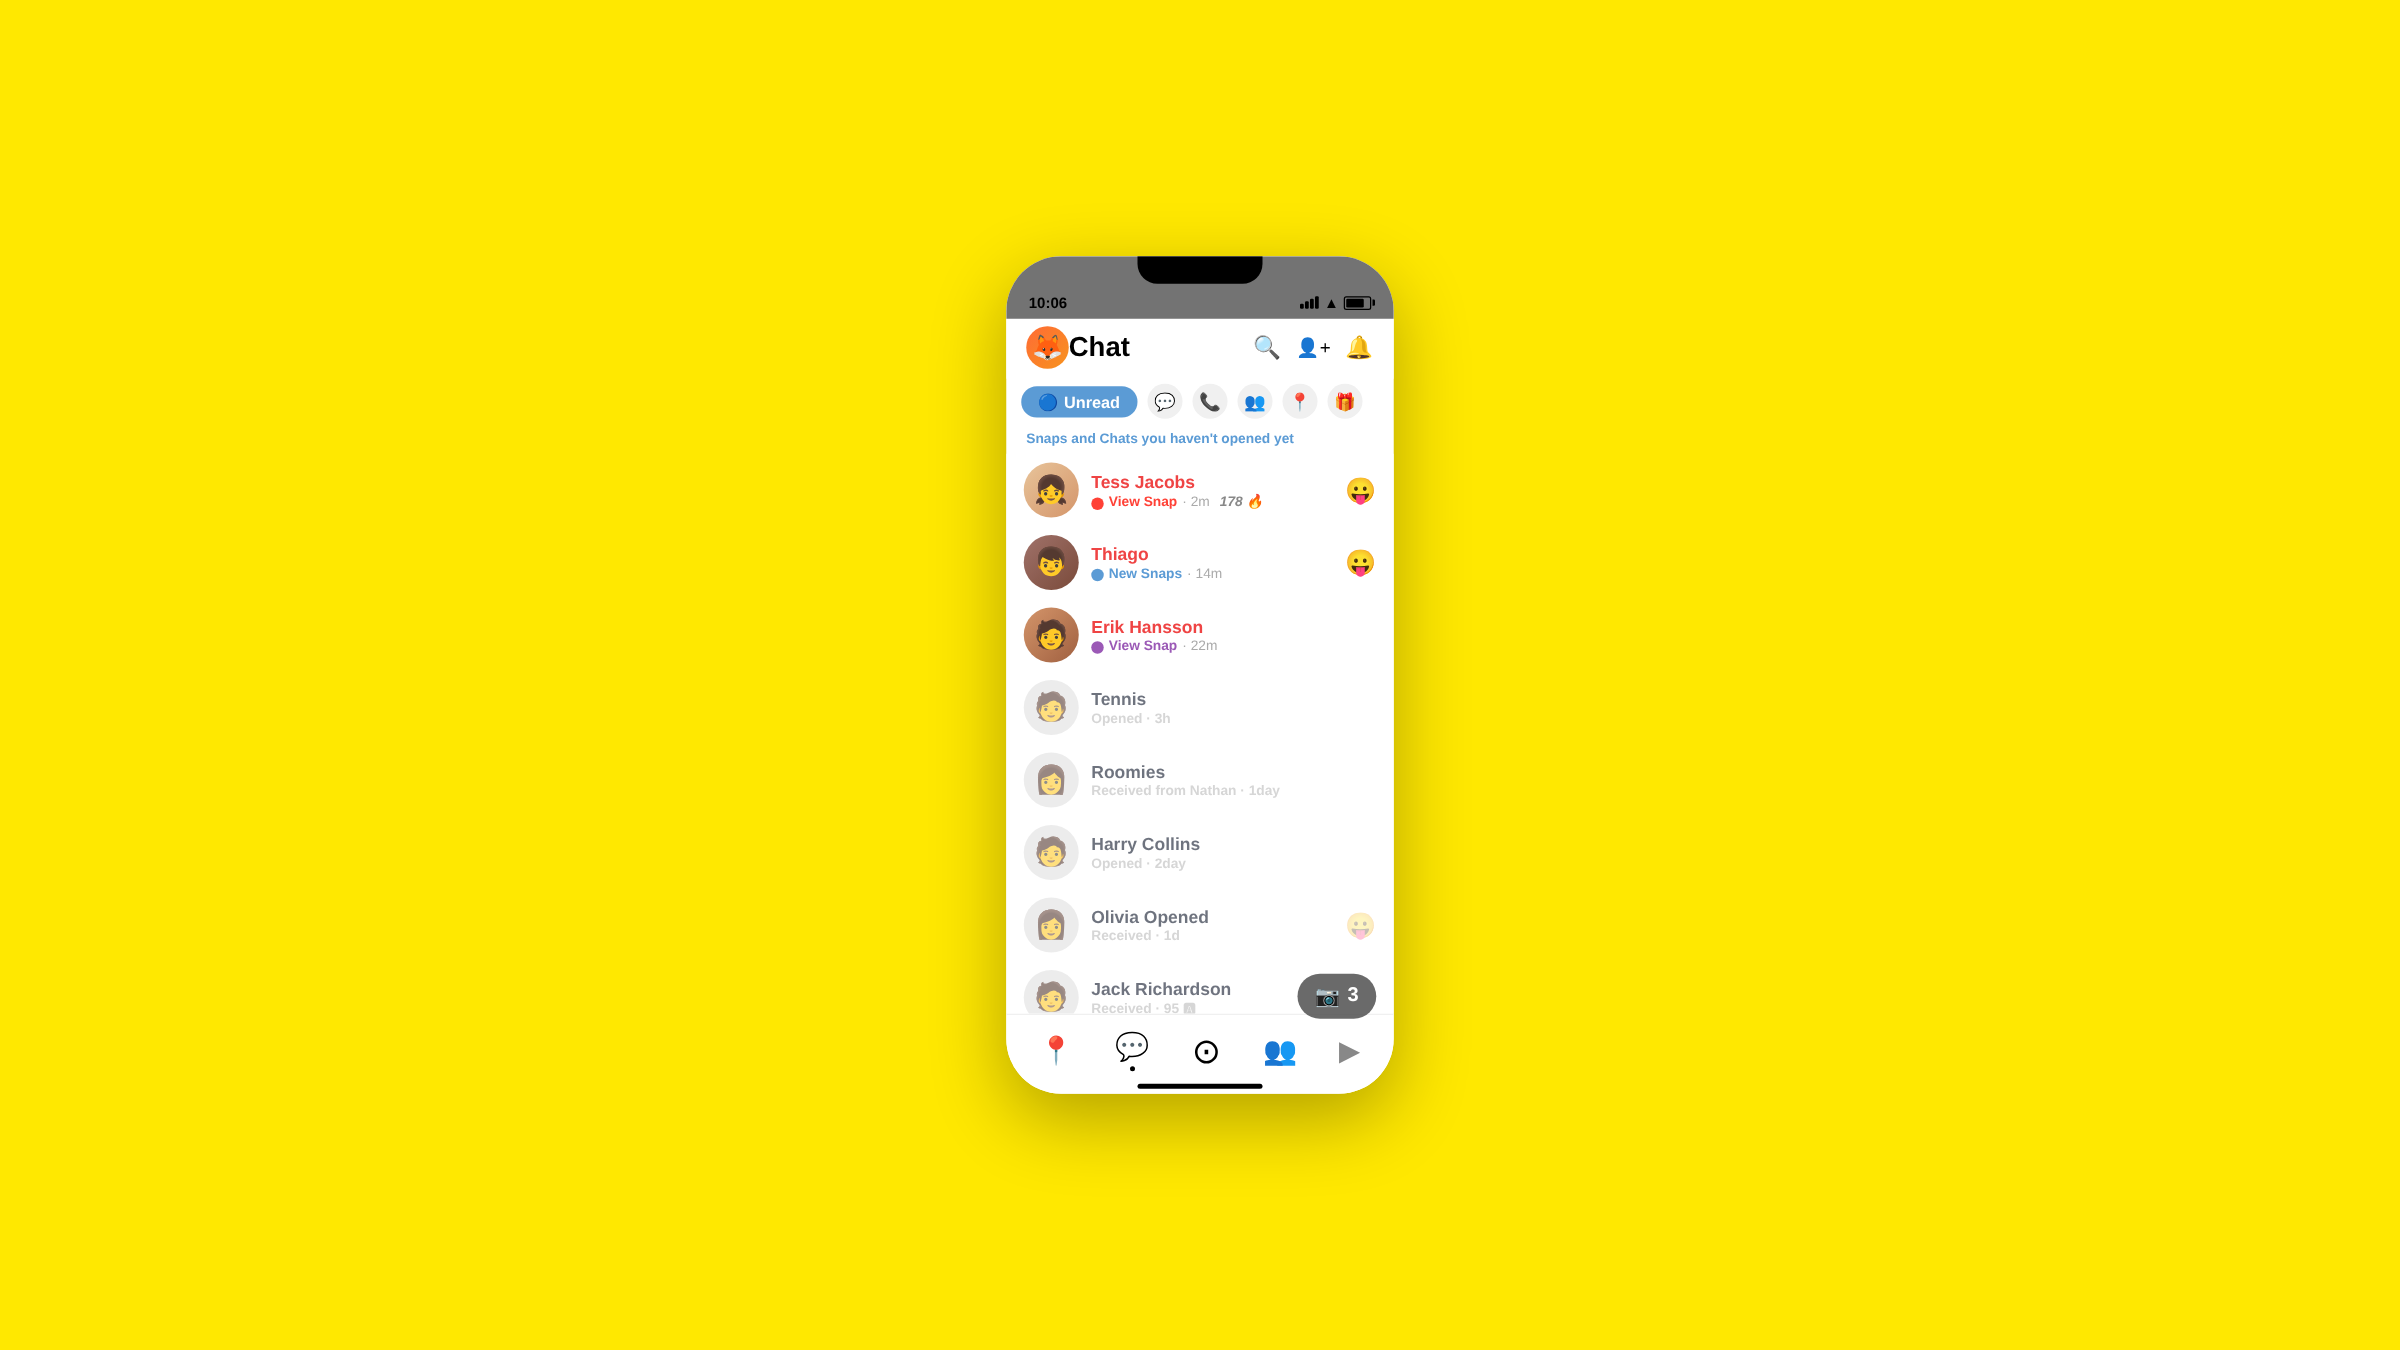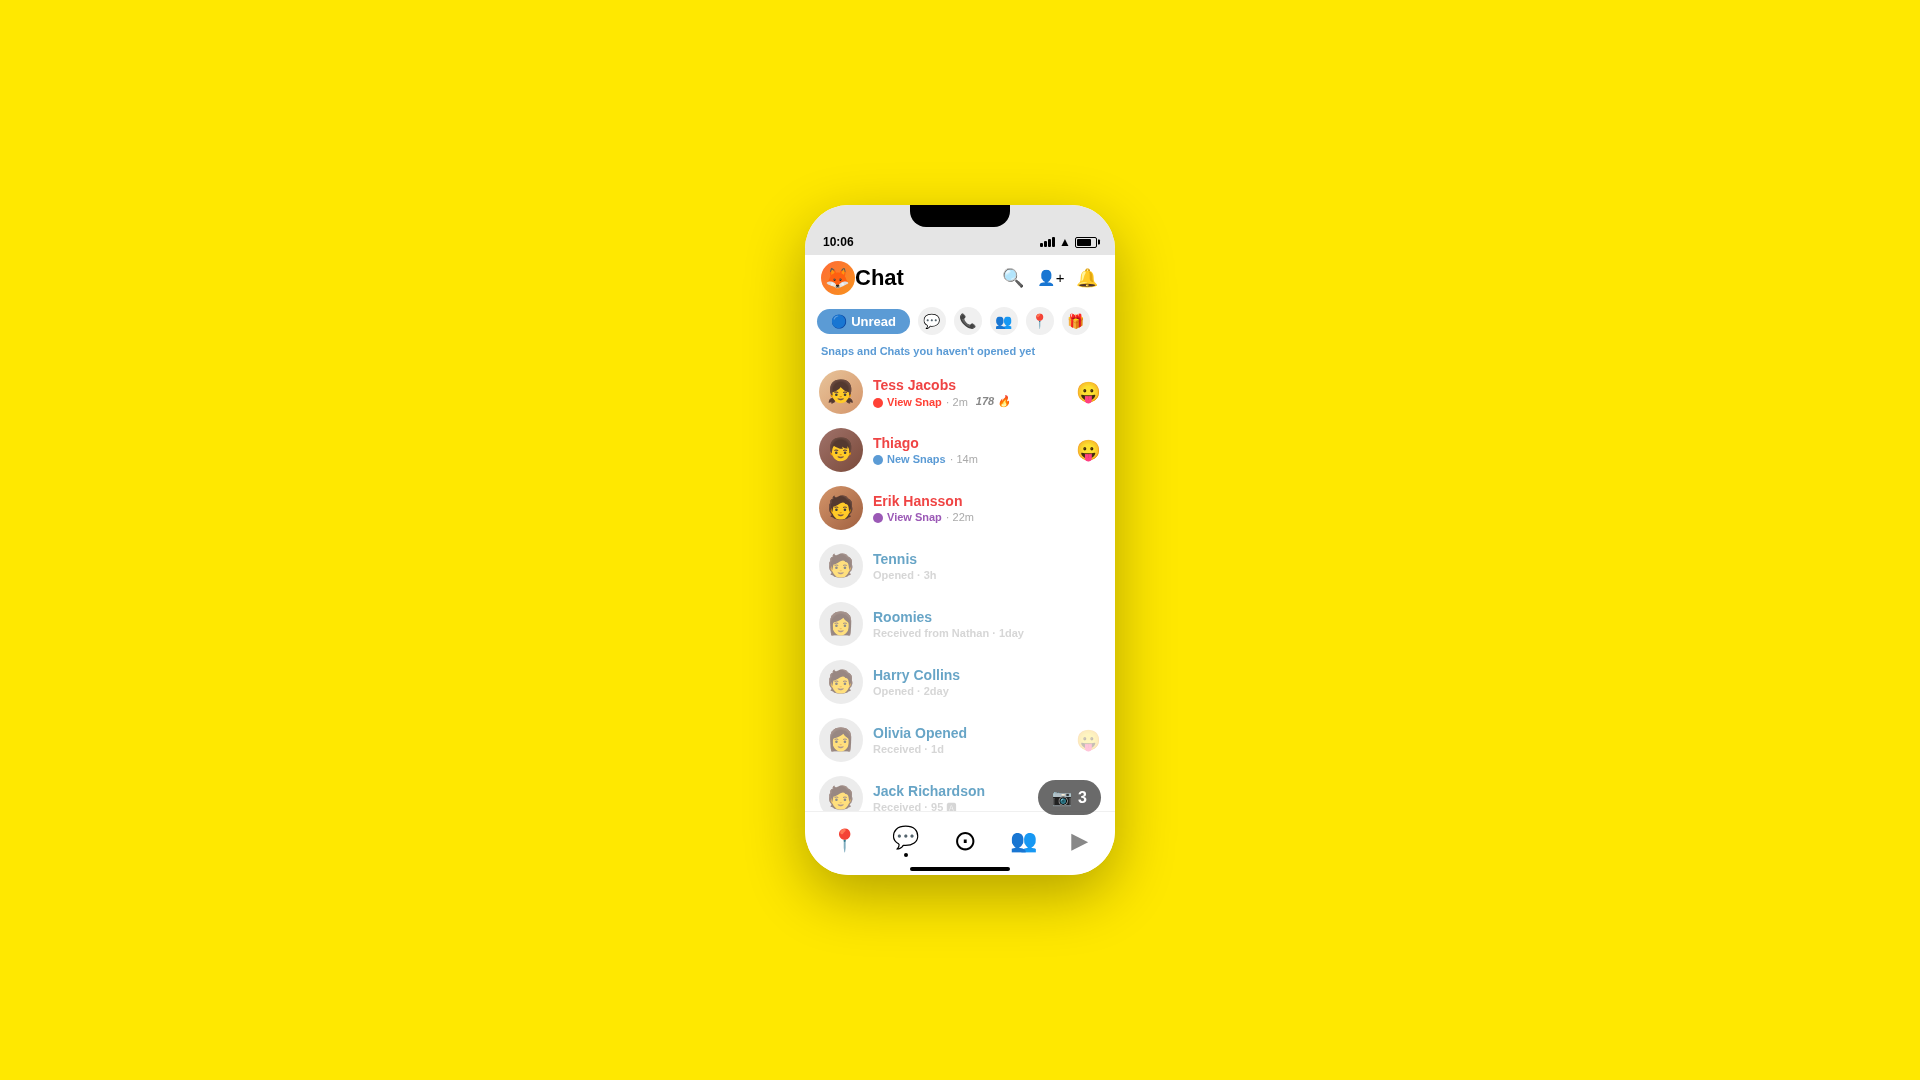--- a/index.html
+++ b/index.html
@@ -21,21 +21,21 @@
       border-radius: 44px;
       overflow: hidden;
       position: relative;
       box-shadow: 0 20px 60px rgba(0,0,0,0.3);
       display: flex;
       flex-direction: column;
     }
 
     
     .phone-top-bar {
-      background: #e5e5e5;
+      background: #737373;
       height: 50px;
       position: relative;
       display: flex;
       align-items: flex-end;
       justify-content: space-between;
       padding: 0 18px 6px 18px;
       flex-shrink: 0;
     }
 
     .notch {
@@ -189,21 +189,21 @@
     .chat-name {
       font-size: 14px;
       font-weight: 700;
       color: #ef4444;
       margin-bottom: 2px;
     }
 
     .chat-name-faded {
       font-size: 14px;
       font-weight: 600;
-      color: #0369a1;
+      color: #0f172a;
       margin-bottom: 2px;
     }
 
     .chat-sub {
       display: flex;
       align-items: flex-end;
       gap: 4px;
       font-size: 11px;
       font-weight: 600;
     }

